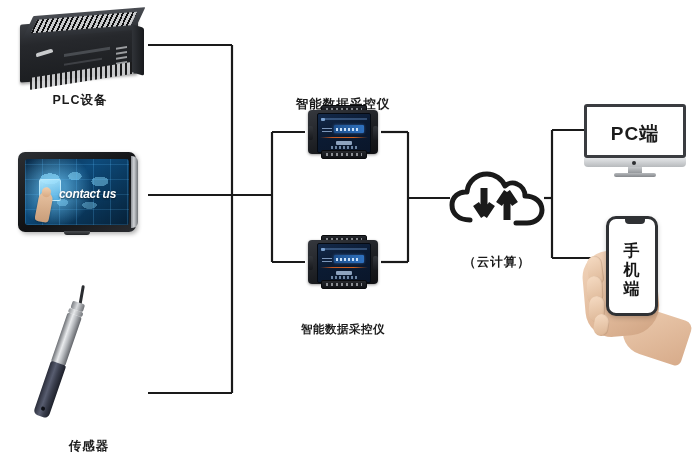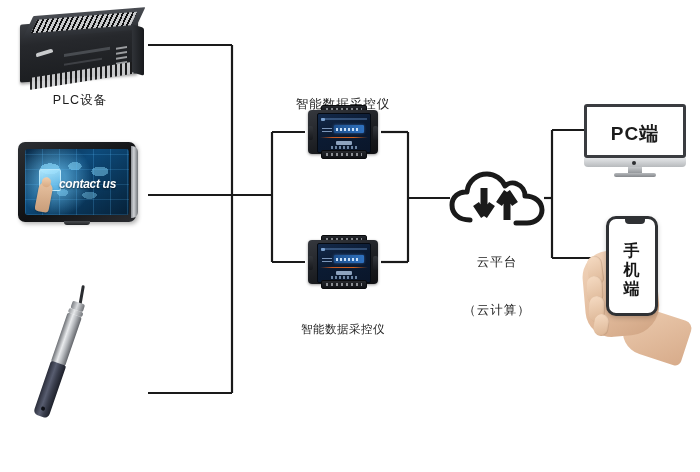--- a/index.html
+++ b/index.html
@@ -7,21 +7,21 @@
     width:700px;height:472px;position:relative;overflow:hidden;
     background:#ffffff;
     font-family:"Liberation Sans","DejaVu Sans",sans-serif;
     color:#1a1a1a;
   }
   .stage{position:absolute;left:0;top:0;width:700px;height:472px;}
   .lines{position:absolute;left:0;top:0;width:700px;height:472px;}
   .node{position:absolute;}
   .caption{
     position:absolute;text-align:center;
-    font-size:12.5px;font-weight:400;color:#1b1b1b;
+    font-size:12.5px;font-weight:700;color:#1b1b1b;
     letter-spacing:1px;line-height:16px;white-space:pre;
   }
   .caption.small{font-size:11.5px;letter-spacing:0.5px;line-height:15px;}
 
   
   .plc{left:14px;top:12px;width:132px;height:78px;}
   .plc-body{
     position:absolute;left:6px;top:8px;width:118px;height:58px;
     background:linear-gradient(178deg,#3a3d42 0%,#26282c 35%,#1b1d20 100%);
     border-radius:2px;
@@ -62,21 +62,21 @@
     position:absolute;left:44px;top:41px;width:38px;height:2px;
     background:#46494e;transform:skewY(-4.5deg);opacity:.8;
   }
   .plc-side{
     position:absolute;left:118px;top:14px;width:12px;height:48px;
     background:linear-gradient(90deg,#303338,#17191c);
     transform:skewY(16deg);border-radius:0 2px 2px 0;
   }
 
   
-  .hmi{left:18px;top:142px;width:126px;height:86px;}
+  .hmi{left:18px;top:152px;width:126px;height:86px;}
   .hmi-bezel{
     position:absolute;left:0;top:0;width:118px;height:80px;
     background:linear-gradient(150deg,#2c2f33 0%,#101113 55%,#2a2c30 100%);
     border-radius:7px;
     box-shadow:2px 2px 4px rgba(0,0,0,.3);
   }
   .hmi-edge{
     position:absolute;left:113px;top:4px;width:7px;height:72px;
     background:linear-gradient(90deg,#8b8f94,#cfd2d6 40%,#6e7276);
     border-radius:0 6px 6px 0;
@@ -370,20 +370,21 @@
   <div class="node sensor">
     <div class="sensor-rot">
       <div class="sensor-cable"></div>
       <div class="sensor-cap"></div>
       <div class="sensor-ring"></div>
       <div class="sensor-steel"></div>
       <div class="sensor-dark"></div>
       <div class="sensor-hole"></div>
     </div>
   </div>
+  <div class="caption cap-sensor">传感器</div>
 
   <div class="caption cap-gw-top">
     <div>智能数据采控仪</div>
     <div>（透传）</div>
   </div>
   <div class="node gw" style="left:305px;top:105px;">
     <div class="gw-top"></div>
     <div class="gw-body">
       <div class="gw-ear-l"></div>
       <div class="gw-ear-r"></div>
@@ -424,21 +425,20 @@
   <div class="node cloud">
     <svg width="98" height="66" viewBox="0 0 98 66">
       <path d="M22 52 C10 52 4 45 4 37 C4 29 11 23 19 24 C20 13 29 6 39 6
                C47 6 54 11 57 18 C60 15 65 14 69 16 C74 18 77 23 77 28
                C87 28 94 34 94 42 C94 50 87 55 79 55 L68 55" fill="none" stroke="#1a1a1a" stroke-width="5" stroke-linecap="round" stroke-linejoin="round"></path>
       <path d="M36 20 L36 44 M36 48 L28 36 M36 48 L44 36" fill="none" stroke="#1a1a1a" stroke-width="7" stroke-linecap="butt" stroke-linejoin="miter"></path>
       <path d="M59 52 L59 28 M59 24 L51 36 M59 24 L67 36" fill="none" stroke="#1a1a1a" stroke-width="7" stroke-linecap="butt" stroke-linejoin="miter"></path>
     </svg>
   </div>
   <div class="caption cloud-caption">
-    <div>云平台</div>
     <div>（云计算）</div>
   </div>
 
   <div class="node pc">
     <div class="pc-frame"></div>
     <div class="pc-label">PC端</div>
     <div class="pc-chin"></div>
     <div class="pc-neck"></div>
     <div class="pc-base"></div>
   </div>

